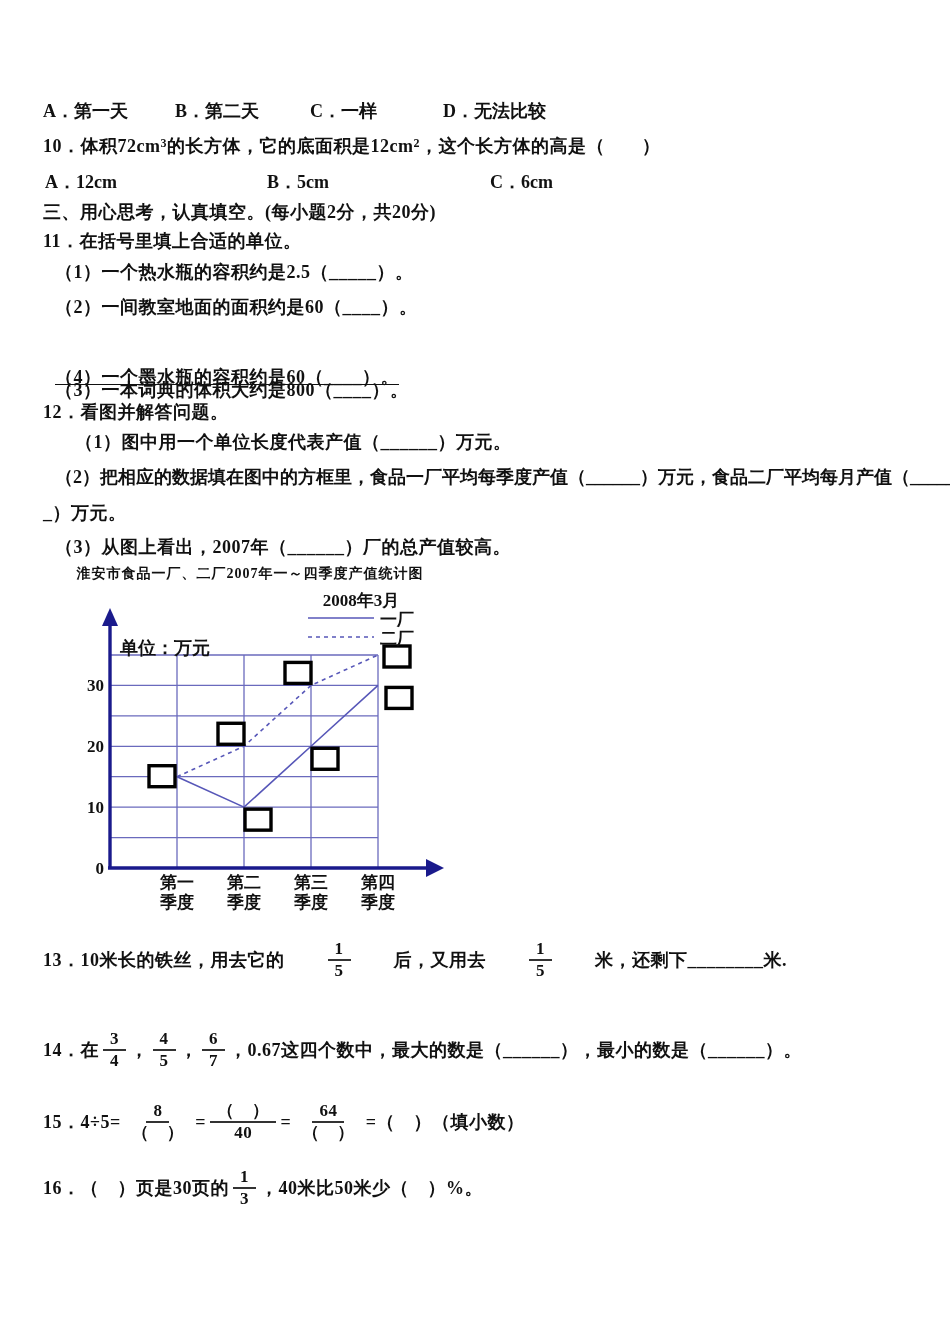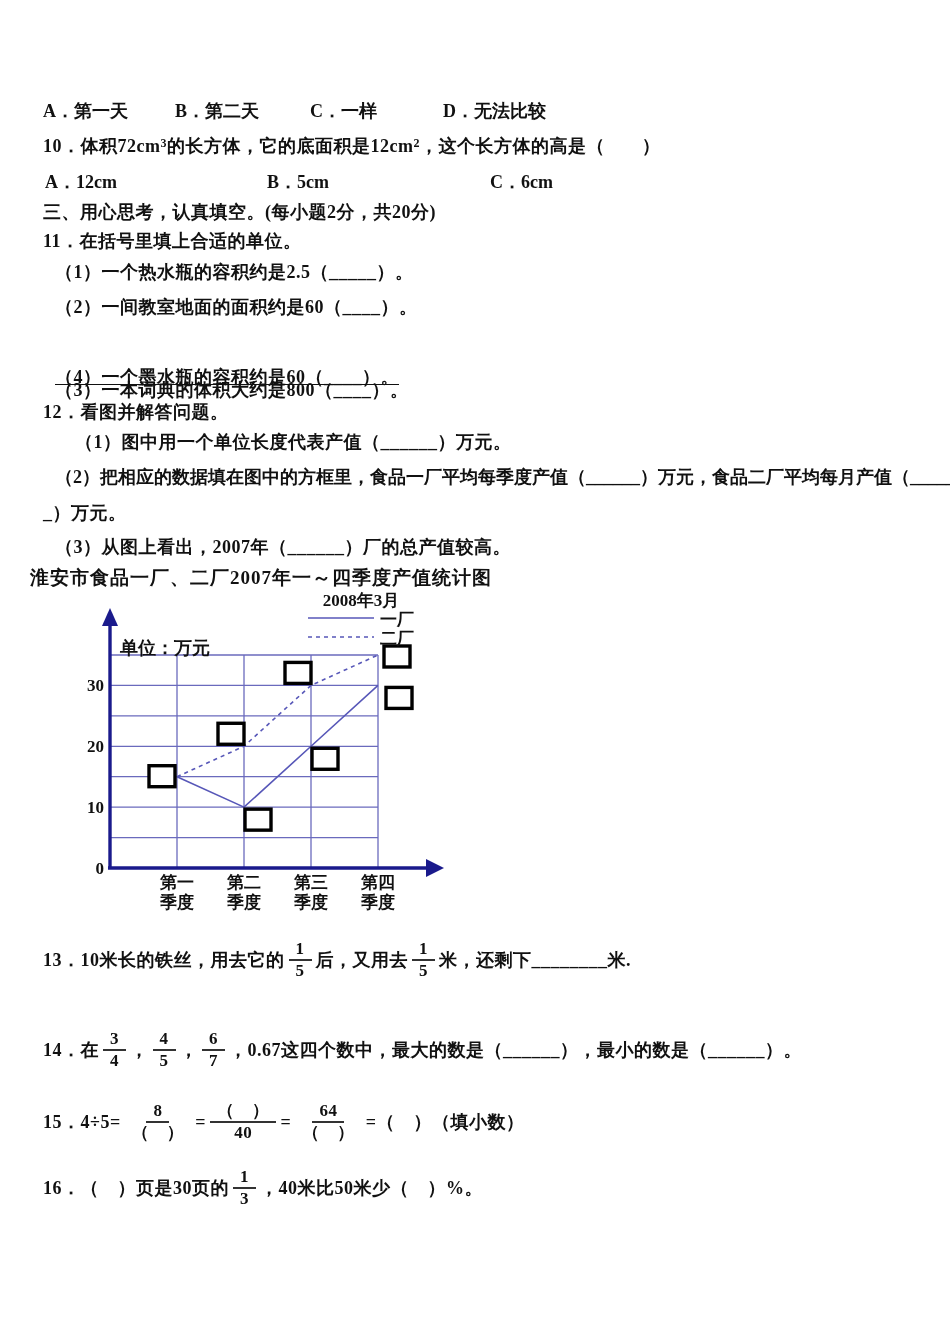--- a/index.html
+++ b/index.html
@@ -20,21 +20,21 @@
     position:absolute;display:flex;align-items:center;font-size:18px;
     font-weight:600;white-space:nowrap;letter-spacing:.5px;
   }
   .frac{
     display:inline-flex;flex-direction:column;align-items:center;
     margin:0 4px;font-size:17px;line-height:1.2;font-weight:600;
   }
   .num{display:block;padding:0 7px;border-bottom:2px solid #333;}
   .den{display:block;padding:0 7px;}
   .chart-title{
-    position:absolute;text-align:center;font-size:19px;font-weight:bold;
+    position:absolute;text-align:center;font-size:14px;font-weight:bold;
     letter-spacing:1px;white-space:nowrap;
   }
   .chart-note{
     position:absolute;text-align:center;font-size:17px;font-weight:bold;
     white-space:nowrap;
   }
   #chart-wrap{position:absolute;left:70px;top:604px;width:380px;height:330px;}
   
   .grid{stroke:#6a6abd;stroke-width:1.3;fill:none;}
   .axis{stroke:#1a1a8c;stroke-width:3.4;fill:none;}
@@ -120,21 +120,21 @@
       <text x="308" y="284" class="xlab">第四</text>
       <text x="308" y="304" class="xlab">季度</text>
       <text x="50" y="50" class="unitlab">单位：万元</text>
       <line x1="238" y1="14" x2="304" y2="14" class="series"></line>
       <line x1="238" y1="33" x2="304" y2="33" class="series dashed"></line>
       <text x="310" y="21" class="leglab">一厂</text>
       <text x="310" y="40" class="leglab">二厂</text>
     </svg>
 </div>
 
-<div class="fracline" style="left:43px;top:932px;height:56px;">
+<div class="fracline" style="left:43px;top:932px;height:56px;gap:39px;">
   <span>13．10米长的铁丝，用去它的</span>
   <span class="frac">
       <span class="num">1</span>
       <span class="den">5</span>
     </span>
   <span>后，又用去</span>
   <span class="frac">
       <span class="num">1</span>
       <span class="den">5</span>
     </span>

